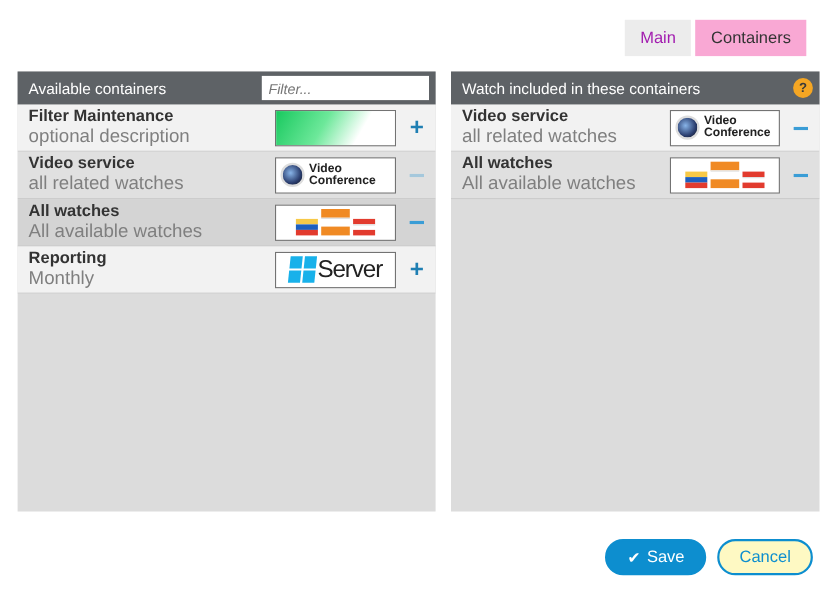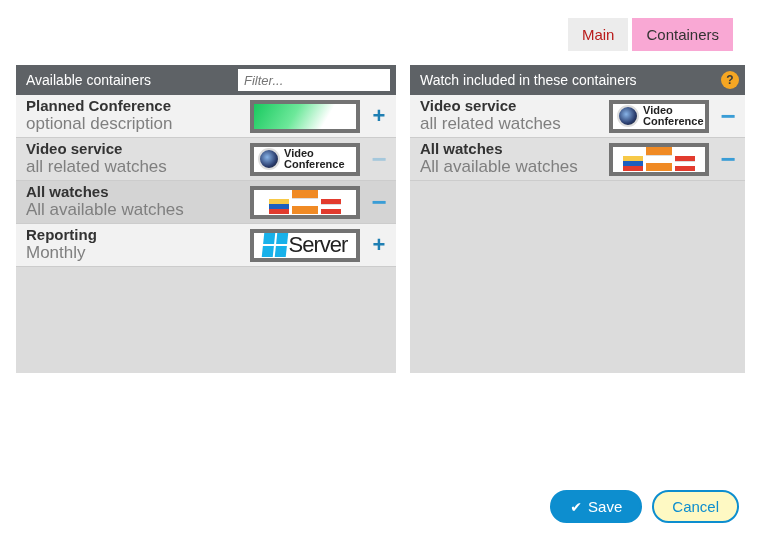--- a/index.html
+++ b/index.html
@@ -14,38 +14,38 @@
   }
   .tabs {
     display: flex;
     justify-content: flex-end;
     gap: 4px;
     padding: 18px 28px 0 0;
   }
   .tab {
     padding: 8px 14px;
     font-size: 15px;
-    color: #b91c1c;
+    color: #a21caf;
     cursor: pointer;
     background: #ececec;
   }
   .tab.active {
     background: #f9a8d4;
     color: #333;
   }
   .panels {
     display: flex;
     gap: 14px;
     padding: 14px 16px 0 16px;
   }
   .panel {
     background: #dcdcdc;
     display: flex;
     flex-direction: column;
-    height: 308px;
+    height: 400px;
   }
   .panel.left { width: 380px; }
   .panel.right { width: 335px; }
   .panel-header {
     background: #5e6266;
     color: #fff;
     height: 30px;
     display: flex;
     align-items: center;
     padding: 0 6px 0 10px;
@@ -87,21 +87,21 @@
   .row-text { flex: 1; min-width: 0; }
   .row-title { font-size: 15px; font-weight: bold; color: #333; line-height: 1.1; }
   .row-sub { font-size: 17px; color: #7f7f7f; line-height: 1.1; }
   .row-img {
     width: 110px;
     height: 33px;
     display: flex;
     align-items: center;
     justify-content: center;
     background: #fff;
-    border: 4px solid #737373;
+    border: 1px solid #737373;
     overflow: hidden;
   }
   .panel.right .row-img { width: 100px; }
   .row-btn {
     width: 26px;
     height: 33px;
     display: flex;
     align-items: center;
     justify-content: center;
     font-size: 22px;
@@ -171,21 +171,21 @@
 
   <div class="panel left">
     <div class="panel-header">
       <span class="title">Available containers</span>
       <input type="text" placeholder="Filter..." style="">
     </div>
     <div class="list">
 
       <div class="row light">
         <div class="row-text">
-          <div class="row-title">Planned Conference</div>
+          <div class="row-title">Filter Maintenance</div>
           <div class="row-sub">optional description</div>
         </div>
         <div class="row-img">
             <div class="thumb-green"></div>
           </div>
         <div class="row-btn">+</div>
       </div>
 
       <div class="row mid">
         <div class="row-text">

